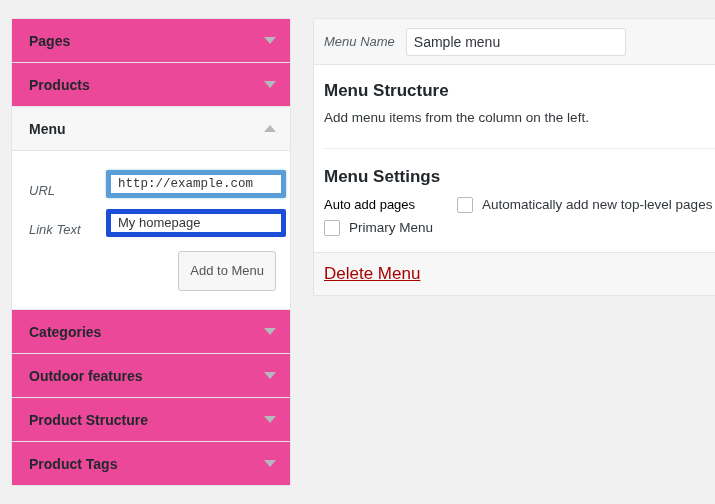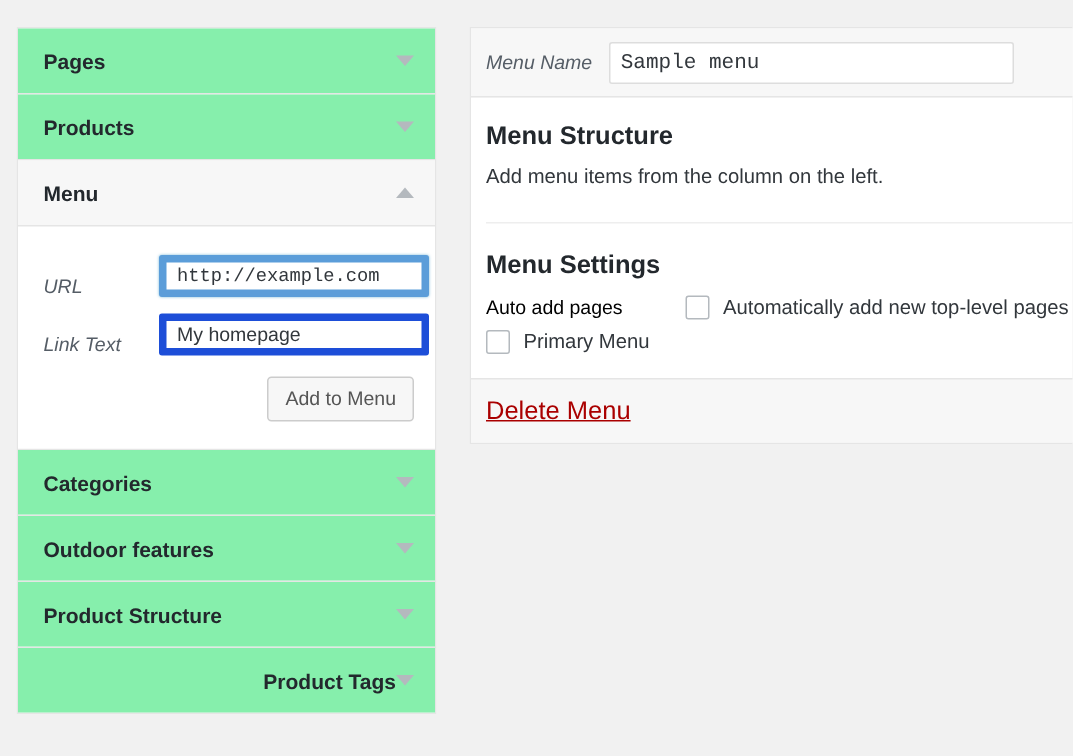--- a/index.html
+++ b/index.html
@@ -25,30 +25,29 @@
     width: 280px;
     background: #fff;
     border: 1px solid #e5e5e5;
     box-sizing: border-box;
   }
   .accordion-panel {
     border-bottom: 1px solid #e5e5e5;
   }
   .accordion-panel:last-child {
     border-bottom: none;
-    text-align: right;
   }
   .accordion-head {
     height: 43px;
     display: flex;
     align-items: center;
     padding: 0 14px 0 17px;
     box-sizing: border-box;
     cursor: pointer;
-    background: #86efac;
+    background: #ec4899;
   }
   .accordion-panel.open > .accordion-head {
     background: #f7f7f7;
   }
   .accordion-title {
     flex: 1 1 auto;
     font-size: 14px;
     font-weight: bold;
     color: #23282d;
     line-height: 1;
@@ -107,21 +106,21 @@
     border-color: #5b9dd9;
     box-shadow: 0 0 2px rgba(30,140,190,.6);
   }
   .button-row {
     display: flex;
     justify-content: flex-end;
     margin-top: 14px;
     margin-bottom: 2px;
   }
   .button-secondary {
-    height: 30px;
+    height: 40px;
     padding: 0 11px;
     box-sizing: border-box;
     background: #f7f7f7;
     border: 1px solid #ccc;
     border-radius: 3px;
     color: #555;
     font-size: 13px;
     font-family: "Liberation Sans", sans-serif;
     cursor: pointer;
     line-height: 26px;
@@ -148,30 +147,30 @@
   }
   .menu-name-label {
     flex: 0 0 auto;
     font-style: italic;
     font-size: 13px;
     color: #555d66;
     margin-right: 11px;
   }
   .menu-name-input {
     flex: 0 0 auto;
-    width: 270px;
+    width: 220px;
     height: 28px;
     box-sizing: border-box;
     padding: 0 7px;
     border: 1px solid #ddd;
     border-radius: 2px;
     background: #fff;
     font-size: 14px;
     color: #32373c;
-    font-family: Liberation Mono, monospace;
+    font-family: Liberation Sans, sans-serif;
     outline: none;
   }
   .editor-body {
     padding: 16px 14px 0 10px;
   }
   .section-heading {
     font-size: 17px;
     font-weight: bold;
     color: #23282d;
     margin: 0 0 9px 0;

